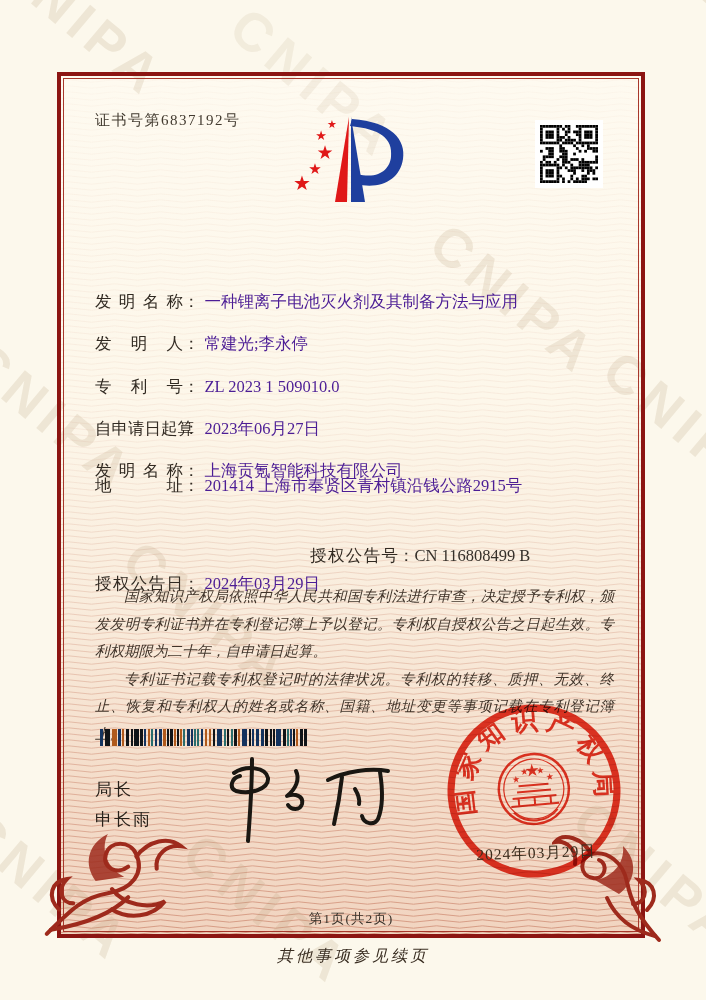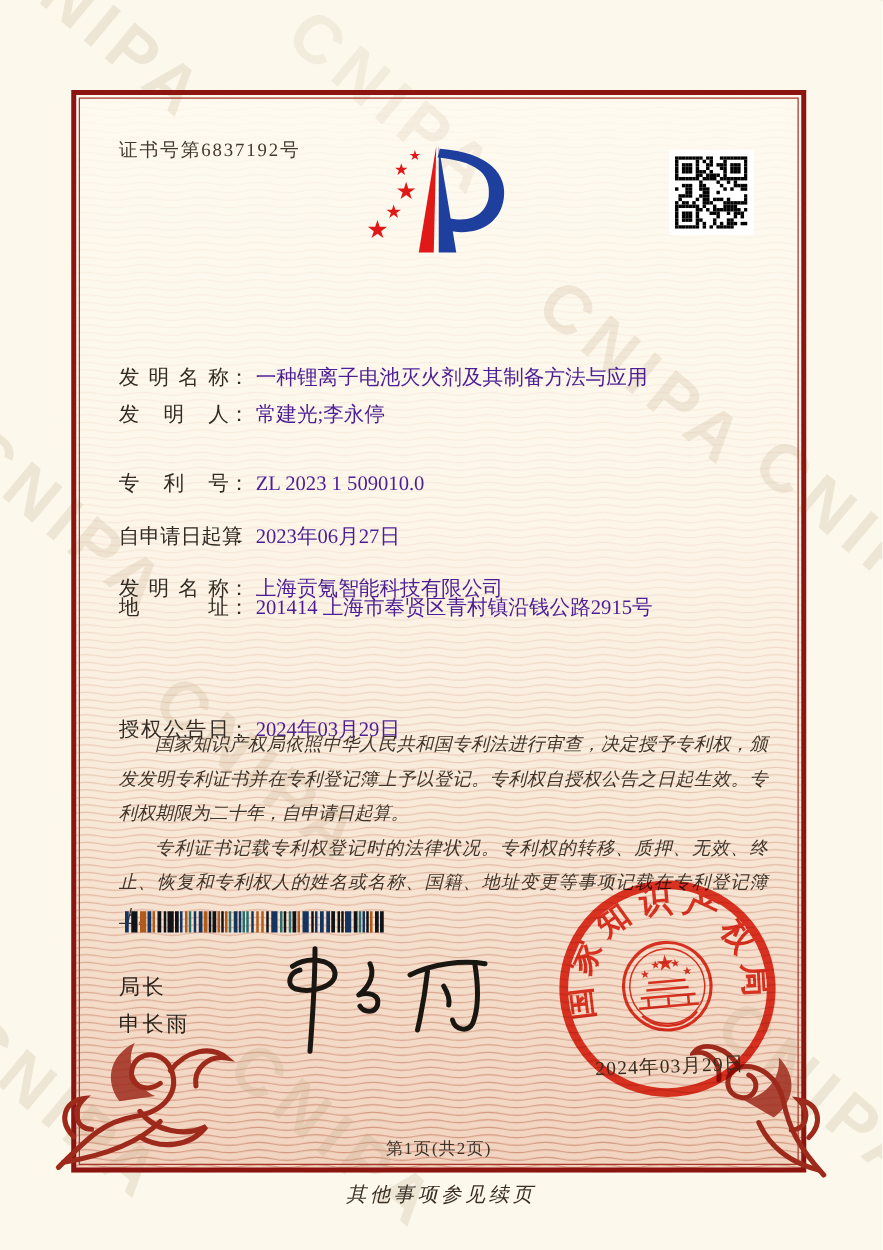--- a/index.html
+++ b/index.html
@@ -352,38 +352,41 @@
         <rect x="13.80952380952381" y="55.23809523809524" width="2.761904761904762" height="2.761904761904762" fill="#000"></rect>
         <rect x="16.57142857142857" y="55.23809523809524" width="2.761904761904762" height="2.761904761904762" fill="#000"></rect>
       </svg>
     </div>
 
 
   <div class="rows">
     <div class="row" style="top:291px">
       <span class="lab">发明名称</span><span class="col">：</span><span class="val">一种锂离子电池灭火剂及其制备方法与应用</span>
     </div>
-    <div class="row" style="top:321px">
+    <div class="row" style="top:333px">
       <span class="lab">发明人</span><span class="col">：</span><span class="val">常建光;李永停</span>
     </div>
     <div class="row" style="top:376px">
       <span class="lab">专利号</span><span class="col">：</span><span class="val">ZL 2023 1 509010.0</span>
     </div>
     <div class="row" style="top:418px">
       <span class="lab">自申请日起算</span><span class="col">：</span><span class="val">2023年06月27日</span>
     </div>
     <div class="row" style="top:460px">
       <span class="lab">发明名称</span><span class="col">：</span><span class="val">上海贡氪智能科技有限公司</span>
     </div>
     <div class="row" style="top:475px">
       <span class="lab">地址</span><span class="col">：</span><span class="val">201414 上海市奉贤区青村镇沿钱公路2915号</span>
     </div>
     <div class="row" style="top:573px">
       <span class="lab">授权公告日</span><span class="col">：</span><span class="val">2024年03月29日</span>
     </div>
+  </div>
+  <div class="row2" style="left:310px;top:545px;z-index:3">
+    <span class="lab">授权公告号</span><span class="col">：</span><span class="val">CN 116808499 B</span>
   </div>
 
   <div class="paras">
     <p>国家知识产权局依照中华人民共和国专利法进行审查，决定授予专利权，颁发发明专利证书并在专利登记簿上予以登记。专利权自授权公告之日起生效。专利权期限为二十年，自申请日起算。</p>
     <p>专利证书记载专利权登记时的法律状况。专利权的转移、质押、无效、终止、恢复和专利权人的姓名或名称、国籍、地址变更等事项记载在专利登记簿上。</p>
   </div>
 
   <div class="barcode">
       <i style="left:0px;width:3px;background:#14335e"></i>
       <i style="left:5px;width:5px;background:#101418"></i>

